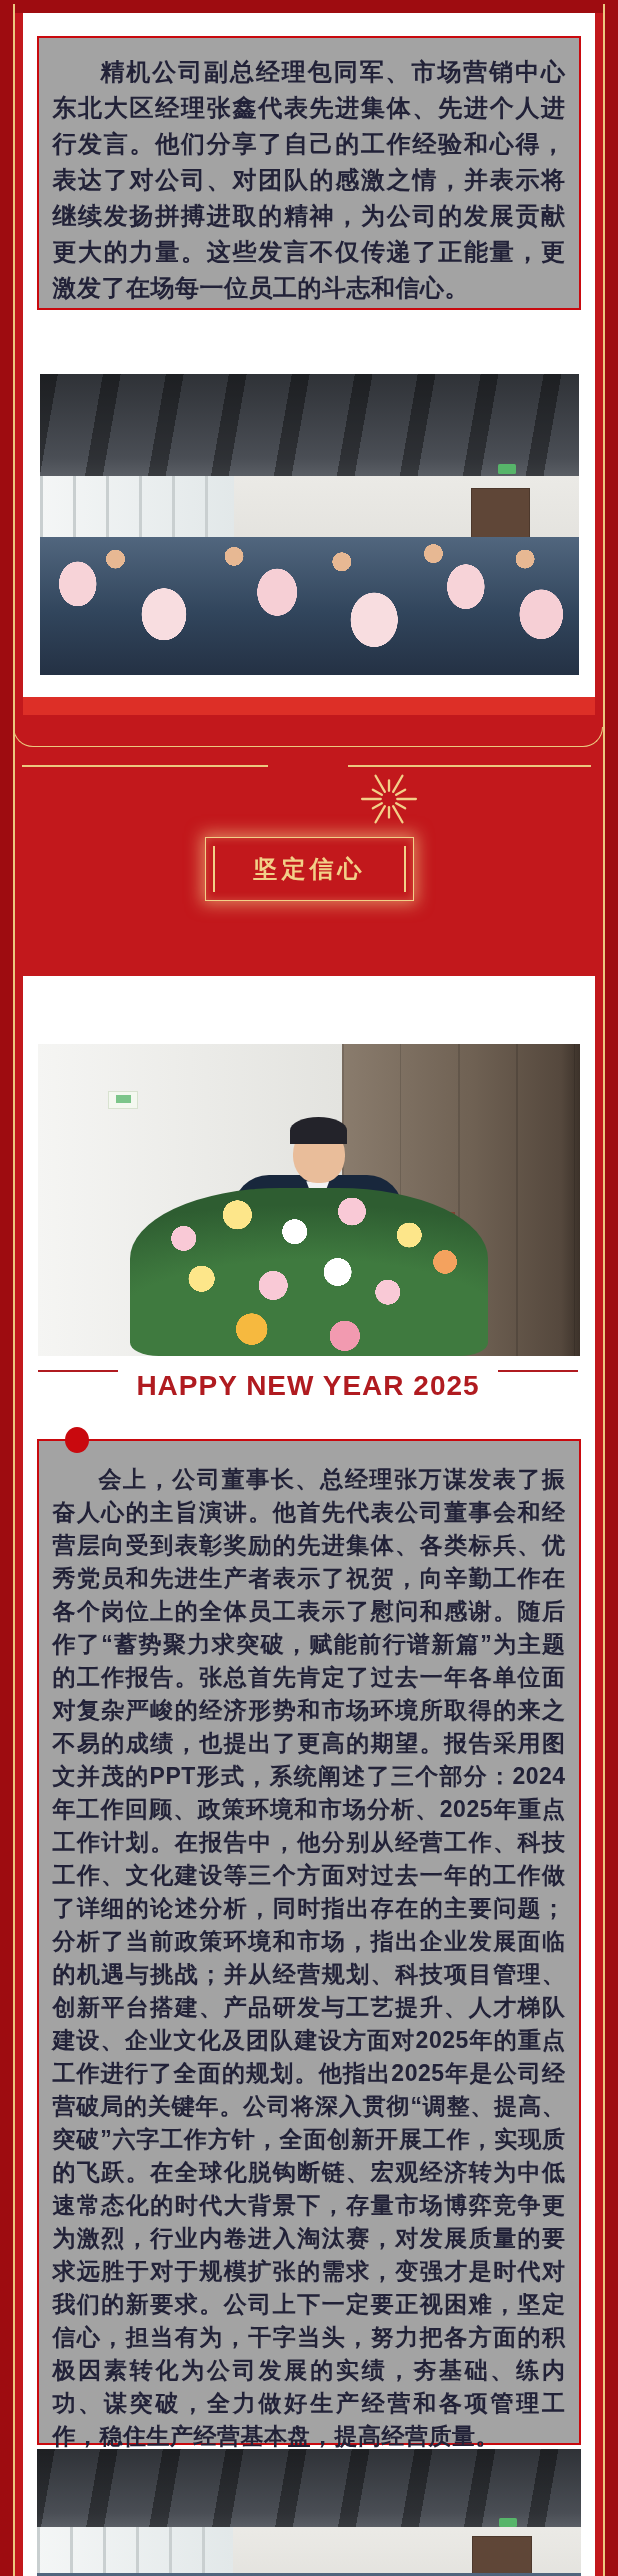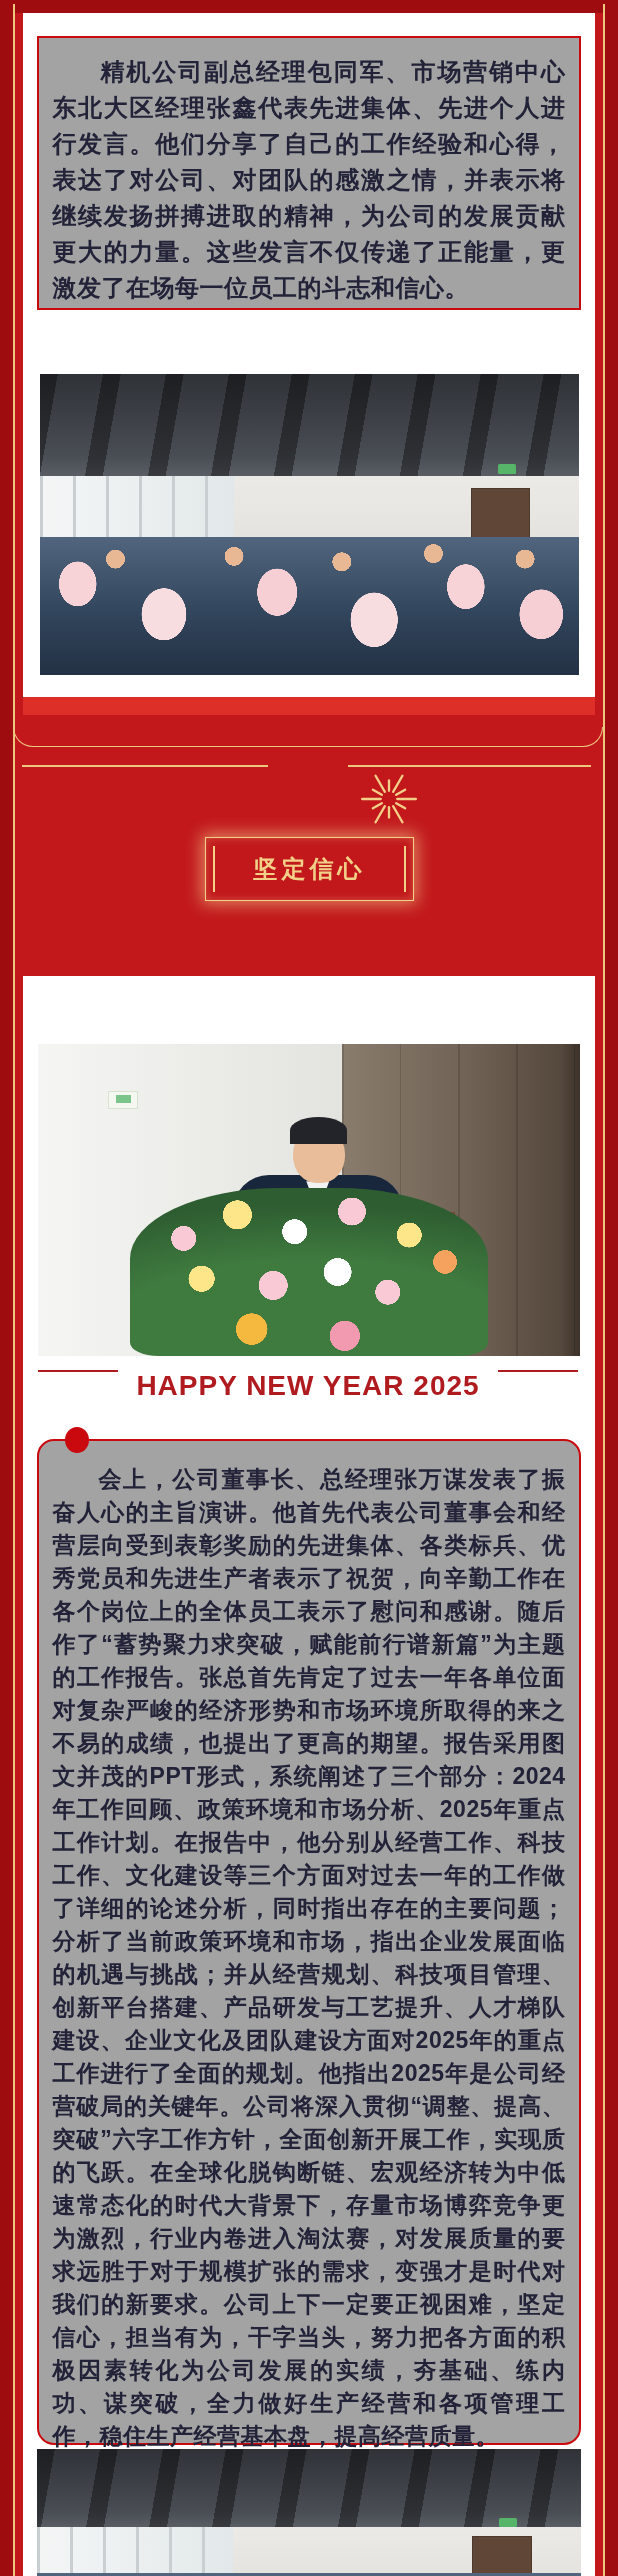--- a/index.html
+++ b/index.html
@@ -23,21 +23,21 @@
   .card{left:23px;width:572px;background:#ffffff;}
   .card1{top:13px;height:684px;}
   .card2{top:976px;height:1734px;}
   .strip{left:23px;width:572px;height:17.5px;background:#dd2f27;}
   .strip1{top:697px;}
 
   
   .text-box{border:2.6px solid #c9090e;box-sizing:border-box;background:#a3a3a3;color:#222238;
             text-align:justify;letter-spacing:0.5px;font-weight:700;}
   .intro-box{left:37px;top:36px;width:544px;height:274px;padding:15.5px 13.4px;font-size:24px;line-height:36px;}
-  .speech-box{left:37px;top:1439px;width:544px;height:1006px;padding:21.6px 13.4px;font-size:23px;line-height:33px;border-radius:17px;}
+  .speech-box{left:37px;top:1439px;width:544px;height:1006px;padding:21.6px 13.4px;font-size:23px;line-height:33px;}
   .text-box p{margin:0;text-indent:2em;}
   .box-dot{left:65px;top:1427px;width:24px;height:26px;border-radius:50%;background:#c9090e;}
 
   
   .photo{overflow:hidden;background:#d8d8d4;}
   .photo1{left:40px;top:374px;width:539px;height:301px;}
   .photo3{left:37px;top:2449px;width:544px;height:230px;}
   .ph-ceiling{position:absolute;left:0;top:0;width:100%;height:40%;
     background:repeating-linear-gradient(100deg, rgba(0,0,0,.38) 0 17.5px, rgba(0,0,0,0) 17.5px 62px),
                linear-gradient(180deg,#2f3237 0%,#4a4e55 70%,#6a6e74 100%);}

